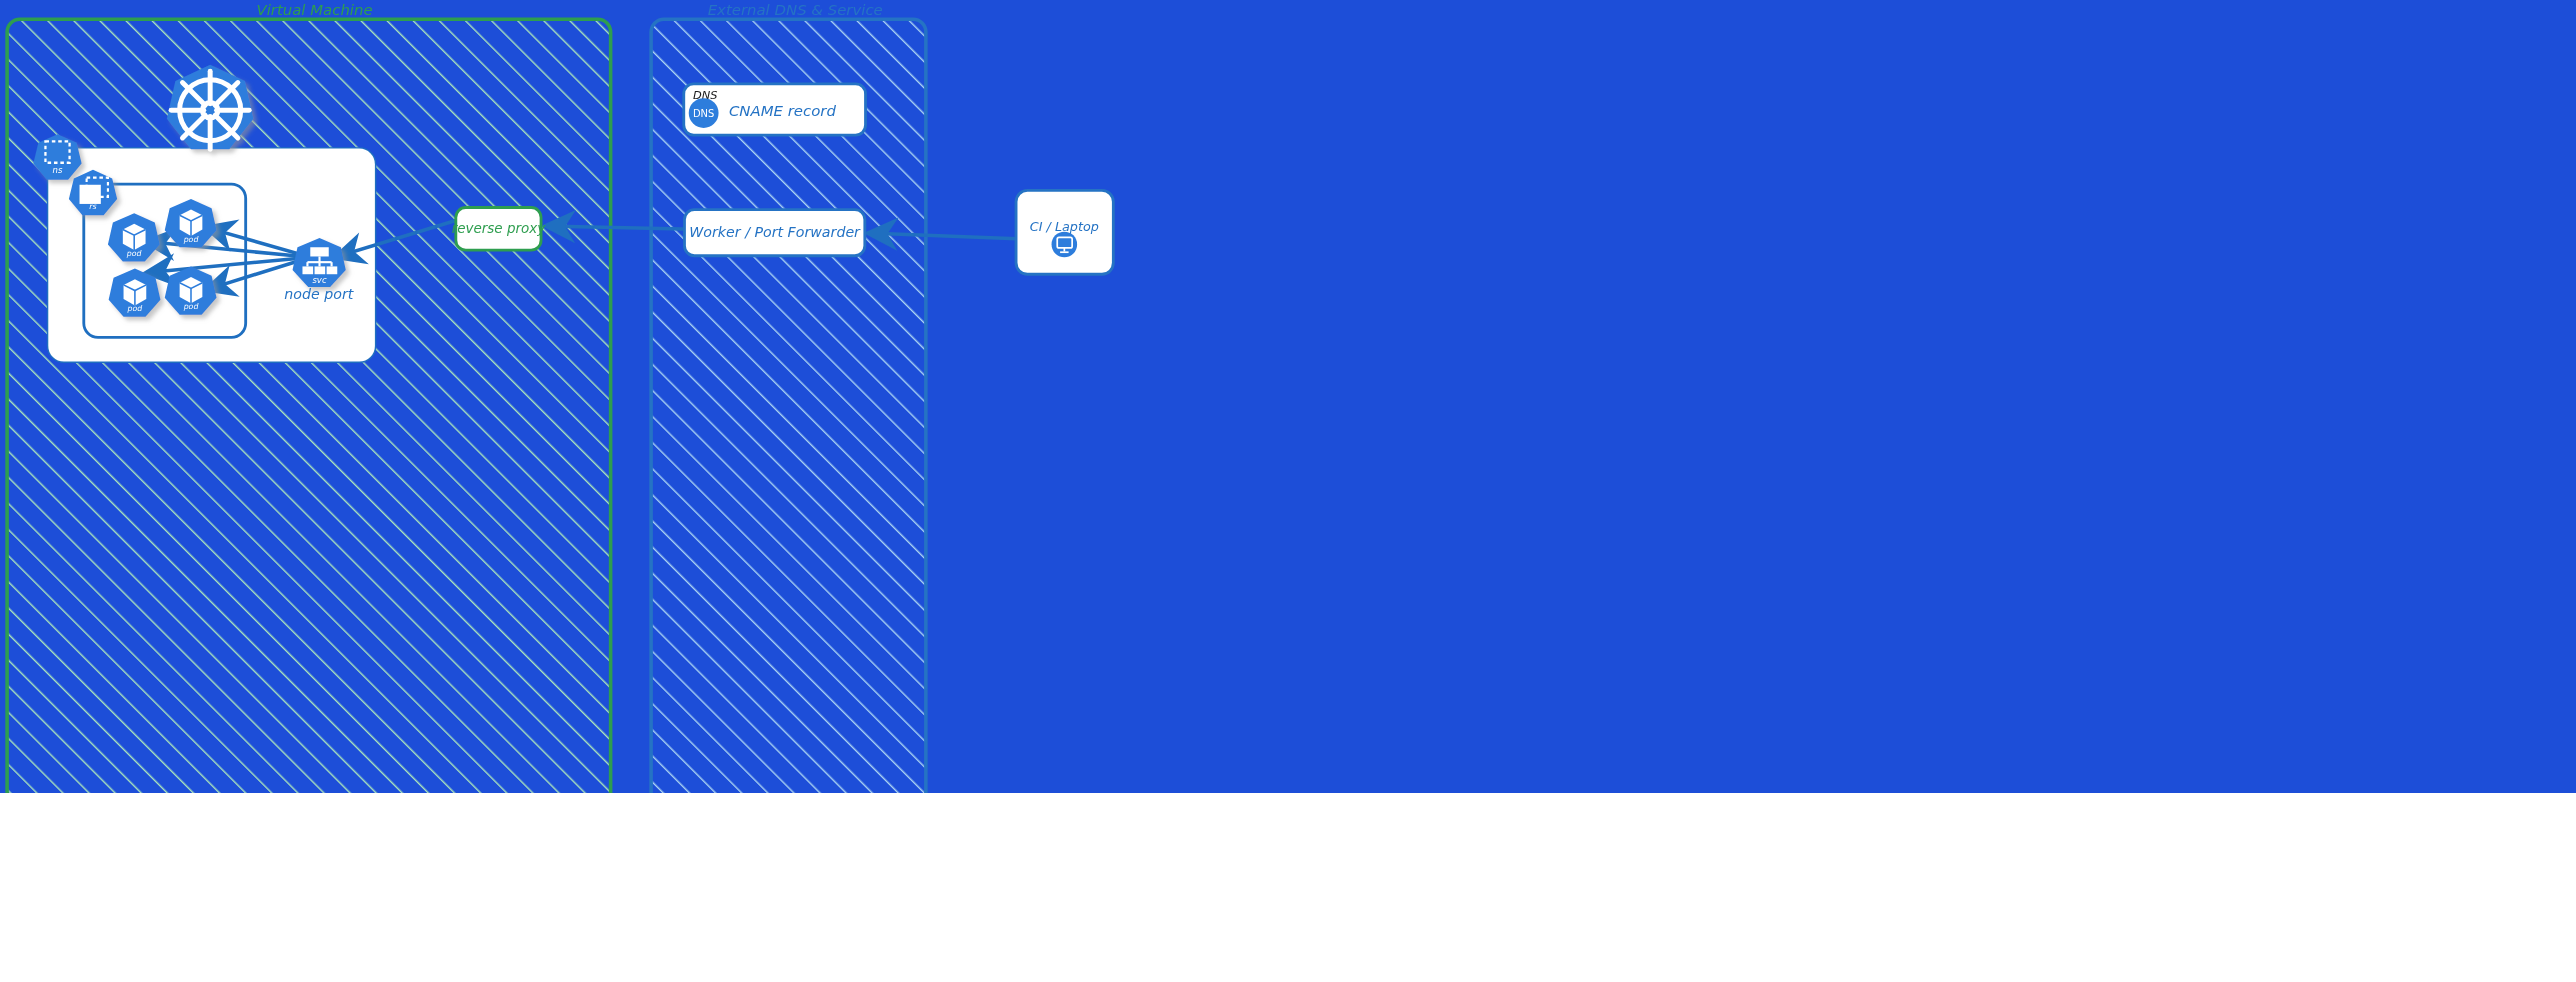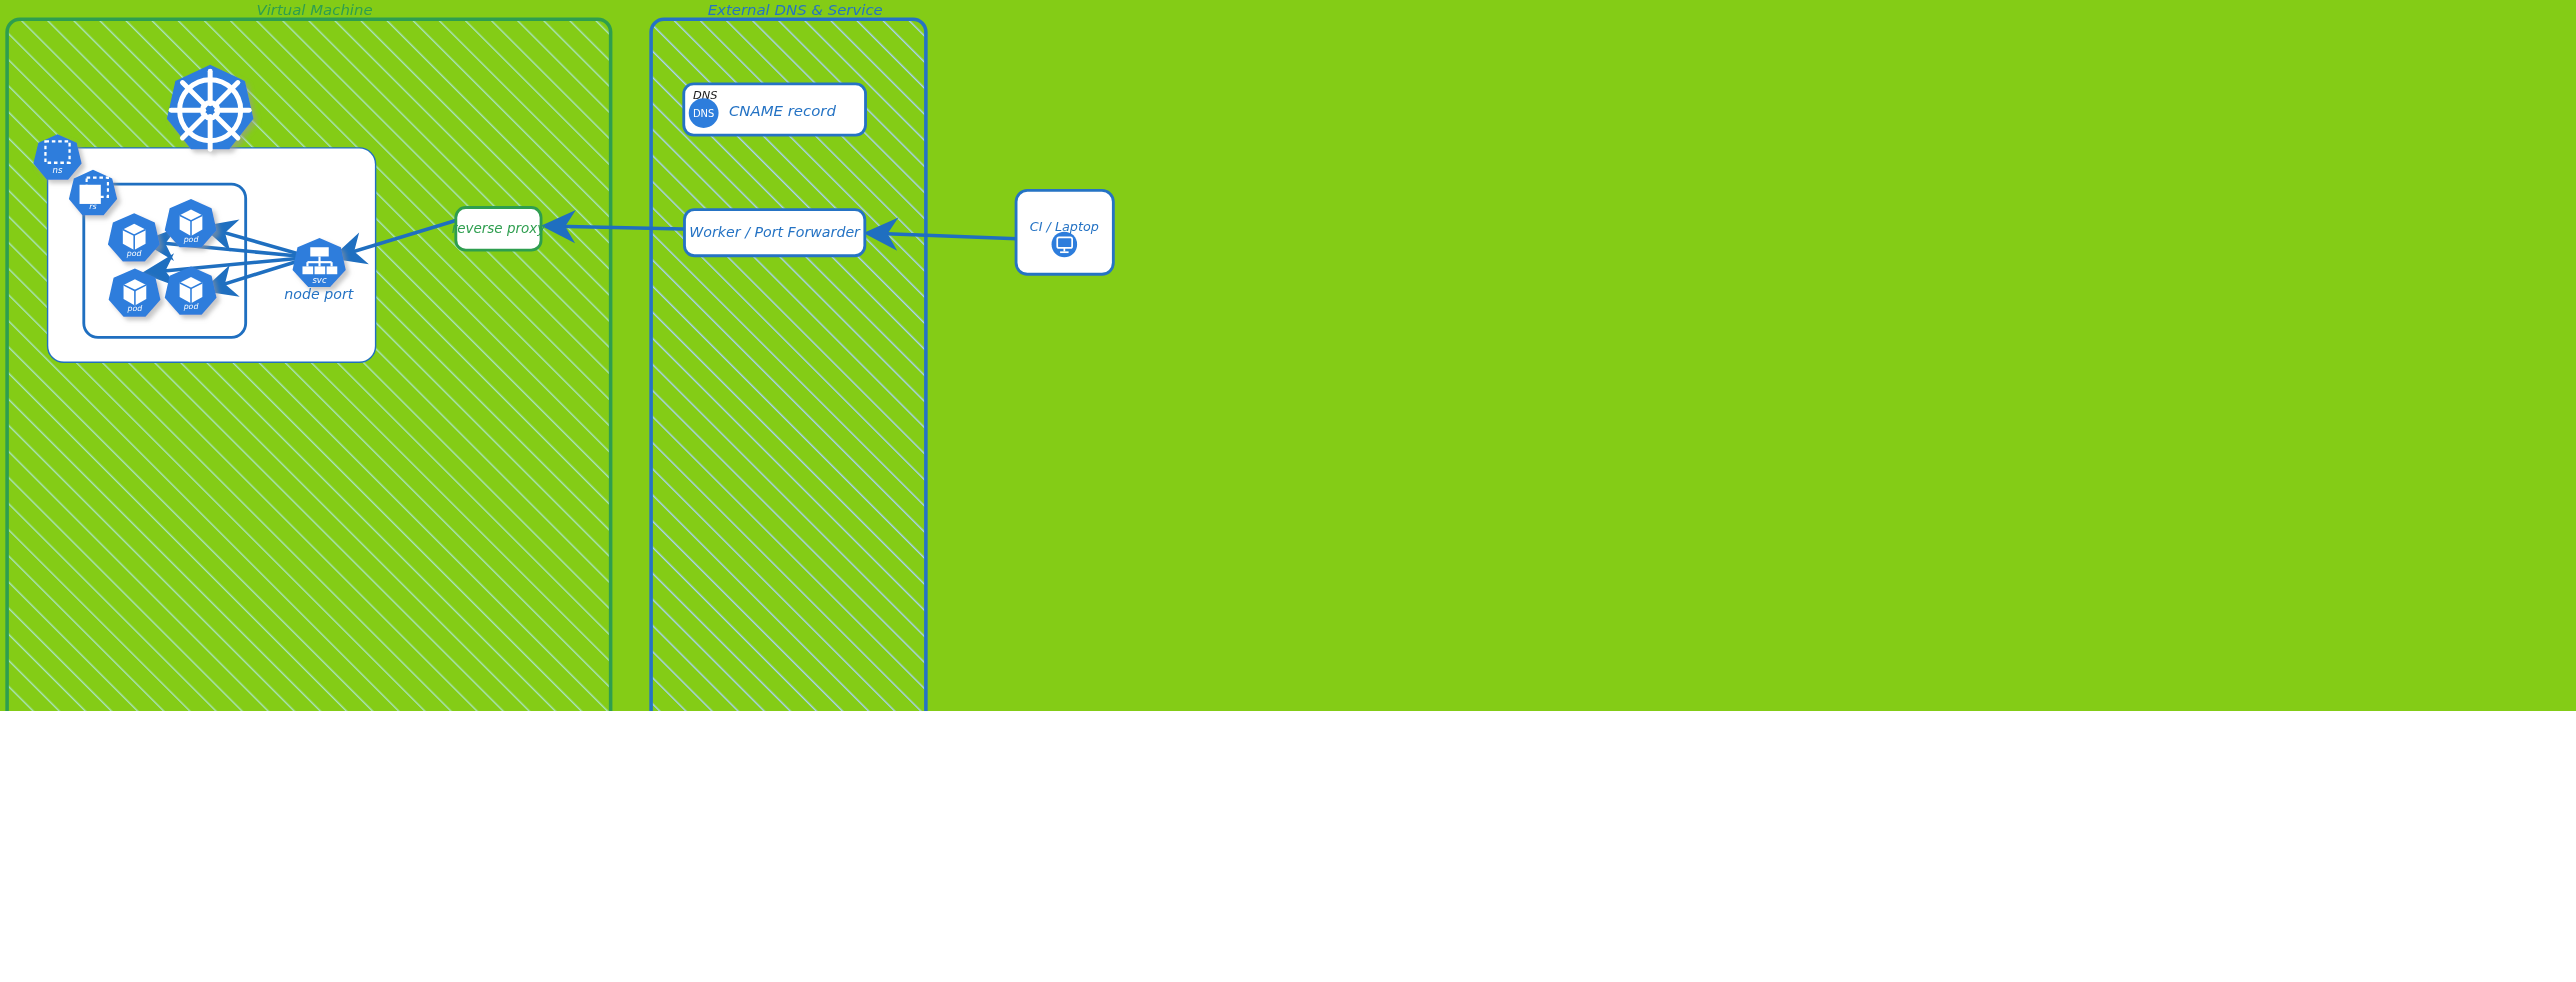--- a/index.html
+++ b/index.html
@@ -6,22 +6,22 @@
     margin: 0;
     padding: 0;
     background: #ffffff;
   }
   body {
     font-family: "DejaVu Sans", sans-serif;
   }
   #canvas {
     position: relative;
     width: 2576px;
-    height: 711px;
-    background: #84cc16;
+    height: 793px;
+    background: #1d4ed8;
     overflow: hidden;
   }
   svg.layer {
     position: absolute;
     left: 0;
     top: 0;
     width: 2576px;
     height: 983px;
   }
   .hand {

